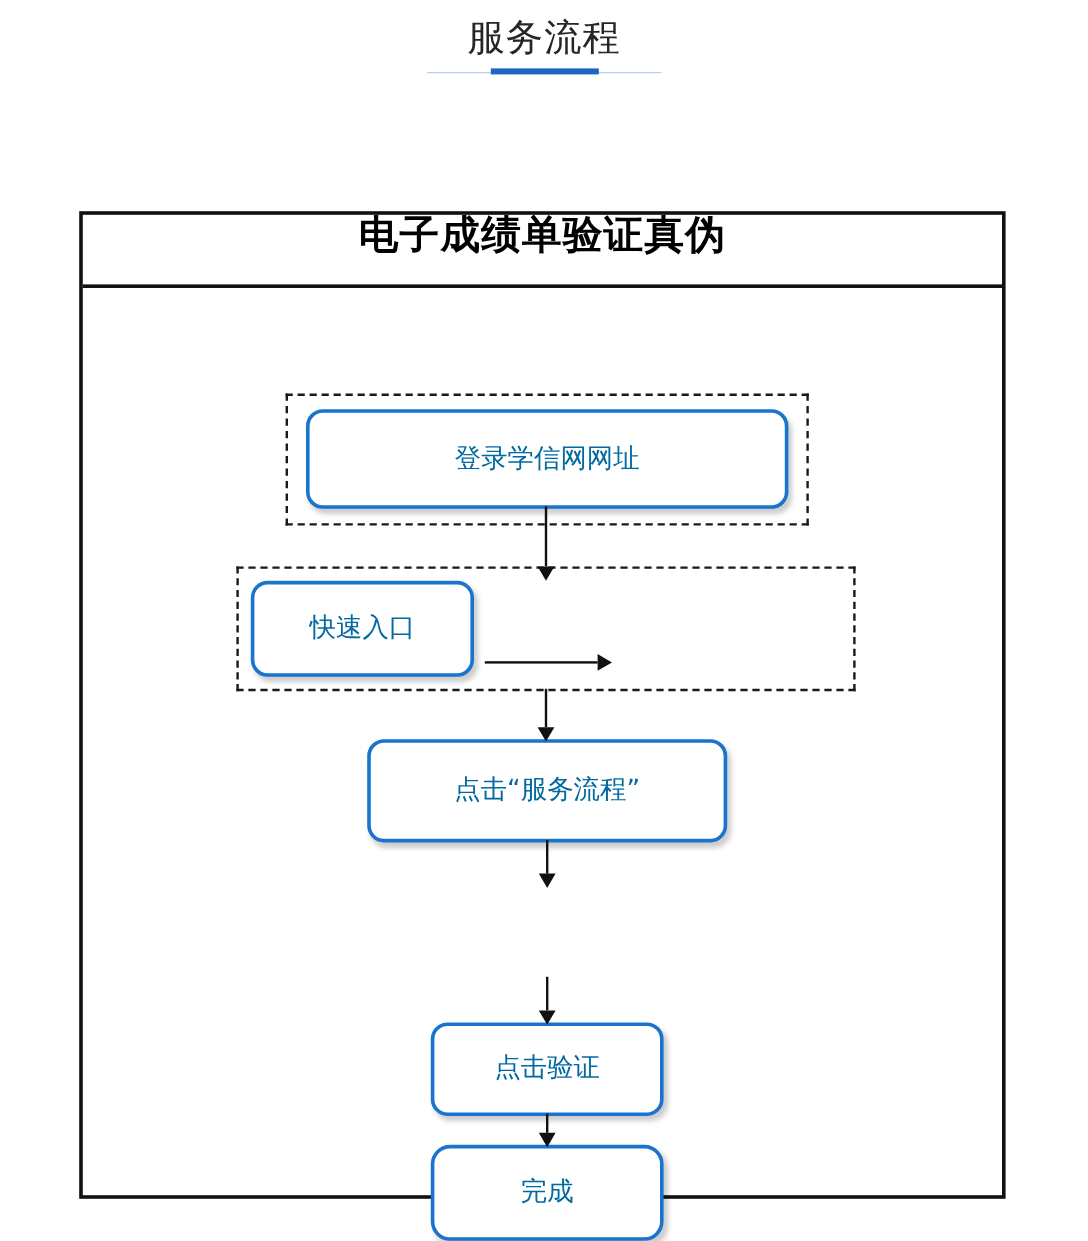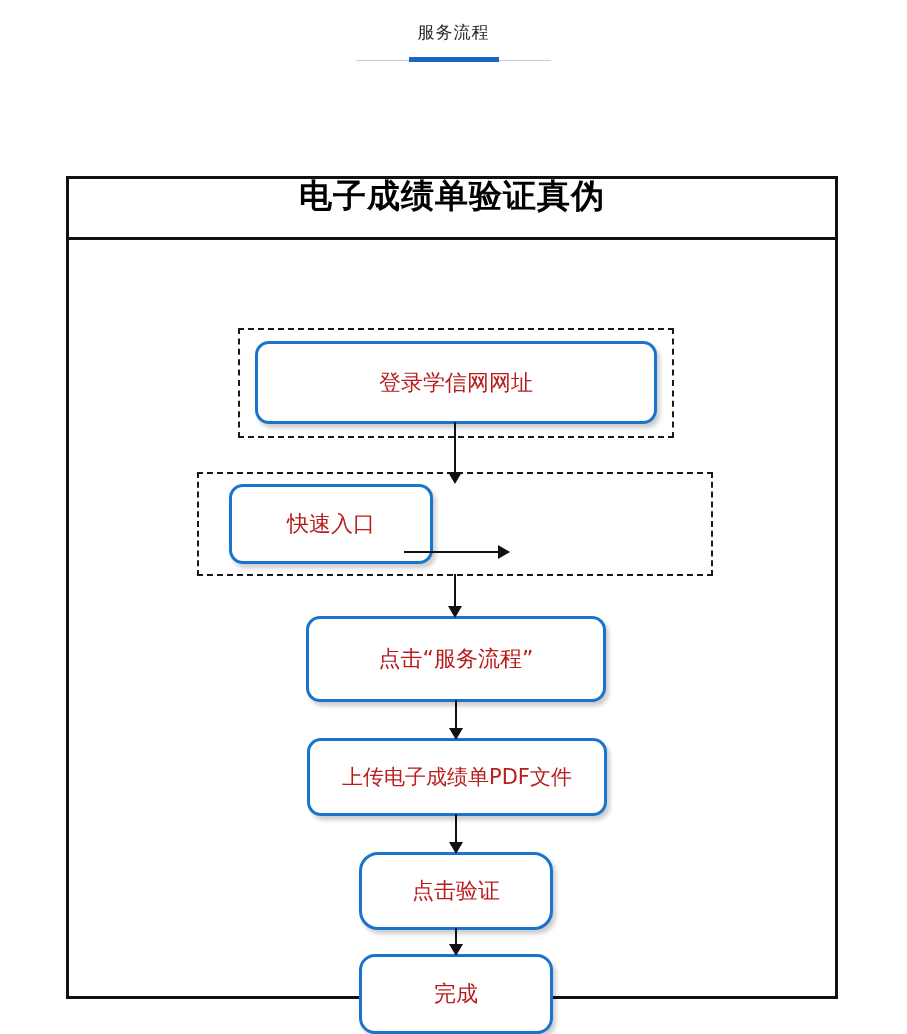--- a/index.html
+++ b/index.html
@@ -22,21 +22,21 @@
     top: 0;
     width: 907px;
     height: 80px;
   }
   .page-header-title {
     position: absolute;
     left: 0;
     top: 16px;
     width: 907px;
     text-align: center;
-    font-size: 17px;
+    font-size: 31px;
     line-height: 32px;
     color: #262626;
     letter-spacing: 1px;
     white-space: nowrap;
   }
   .header-rule {
     position: absolute;
     left: 356px;
     top: 60px;
     width: 195px;
@@ -110,39 +110,39 @@
     border-radius: 14px;
     background: #ffffff;
     box-shadow: 3px 4px 4px rgba(0,0,0,0.20);
     display: flex;
     align-items: center;
     justify-content: center;
     text-align: center;
   }
   .node-text {
     font-size: 22px;
-    color: #b91c1c;
+    color: #0369a1;
     line-height: 30px;
     white-space: nowrap;
   }
   .node-text.small { font-size: 21px; }
   .node-url {
     display: block;
     font-size: 22px;
     color: #ff0000;
     line-height: 30px;
     white-space: nowrap;
   }
 
   .node-1 { left: 186px; top: 101px; width: 402px; height: 83px; flex-direction: column; }
-  .node-2 { left: 140px; top: 244px; width: 204px; height: 80px; margin-left: 20px; }
+  .node-2 { left: 140px; top: 244px; width: 186px; height: 80px; }
   .node-3 { left: 437px; top: 244px; width: 194px; height: 80px; }
   .node-4 { left: 237px; top: 376px; width: 300px; height: 86px; }
   .node-5 { left: 238px; top: 498px; width: 300px; height: 78px; }
-  .node-6 { left: 290px; top: 612px; width: 194px; height: 78px; border-radius: 19px; }
+  .node-6 { left: 290px; top: 612px; width: 194px; height: 78px; }
   .node-7 { left: 290px; top: 714px; width: 194px; height: 80px; border-radius: 16px; }
 
   
   .arrow {
     position: absolute;
   }
   .arrow-v {
     width: 16px;
   }
   .arrow-v .shaft {
@@ -231,23 +231,20 @@
 
     <div class="node node-2">
       <span class="node-text">快速入口</span>
     </div>
 
 
     <div class="node node-4">
       <span class="node-text">点击“服务流程”</span>
     </div>
 
-    <div class="node node-5">
-      <span class="node-text small">上传电子成绩单PDF文件</span>
-    </div>
 
     <div class="node node-6">
       <span class="node-text">点击验证</span>
     </div>
 
     <div class="node node-7">
       <span class="node-text">完成</span>
     </div>
 
     <div class="arrow arrow-v arrow-a">

